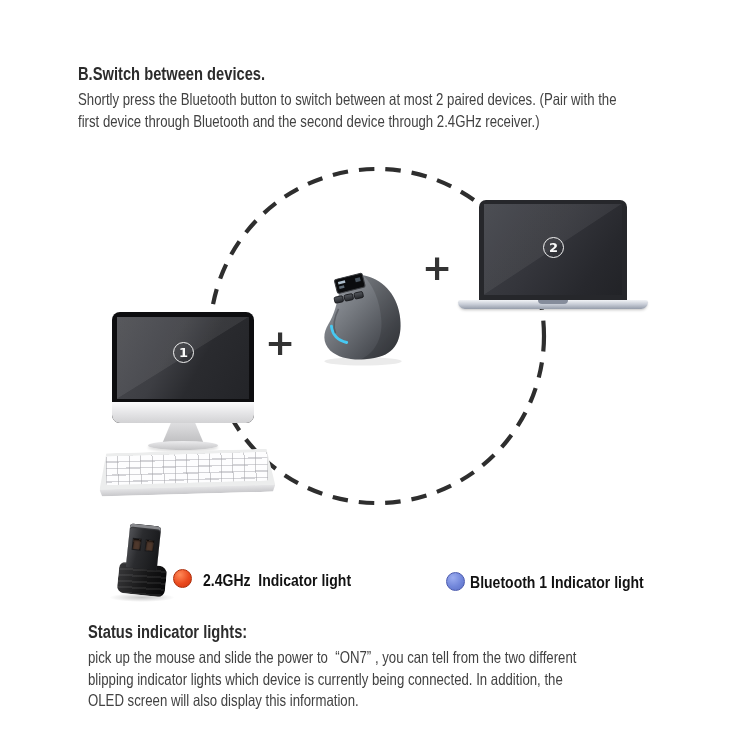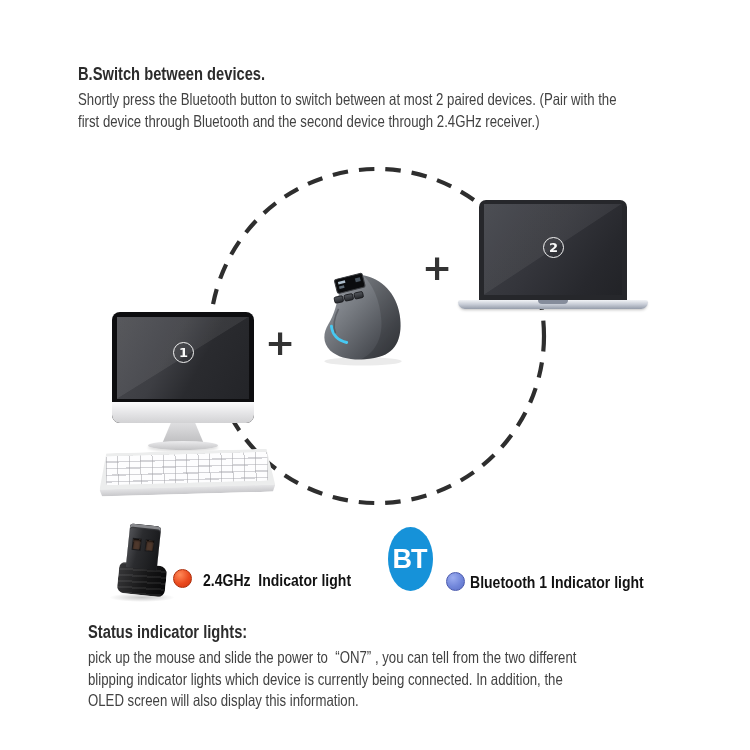--- a/index.html
+++ b/index.html
@@ -247,21 +247,20 @@
     <div class="usb-shadow"></div>
     <div class="usb-base"></div>
     <div class="usb-plug">
       <div class="usb-hole h1"></div>
       <div class="usb-hole h2"></div>
     </div>
   </div>
   <span class="dot dot-rf"></span>
   <span class="legend-label label-rf">2.4GHz  Indicator light</span>
 
-  <div class="bt-badge">BT</div>
   <span class="dot dot-bt"></span>
   <span class="legend-label label-bt">Bluetooth 1 Indicator light</span>
 
   <div class="text-block block-status">
     <div class="tb-heading">Status indicator lights:</div>
     <div class="tb-line">pick up the mouse and slide the power to  “ON7” , you can tell from the two different</div>
     <div class="tb-line">blipping indicator lights which device is currently being connected. In addition, the</div>
     <div class="tb-line">OLED screen will also display this information.</div>
   </div>
 

